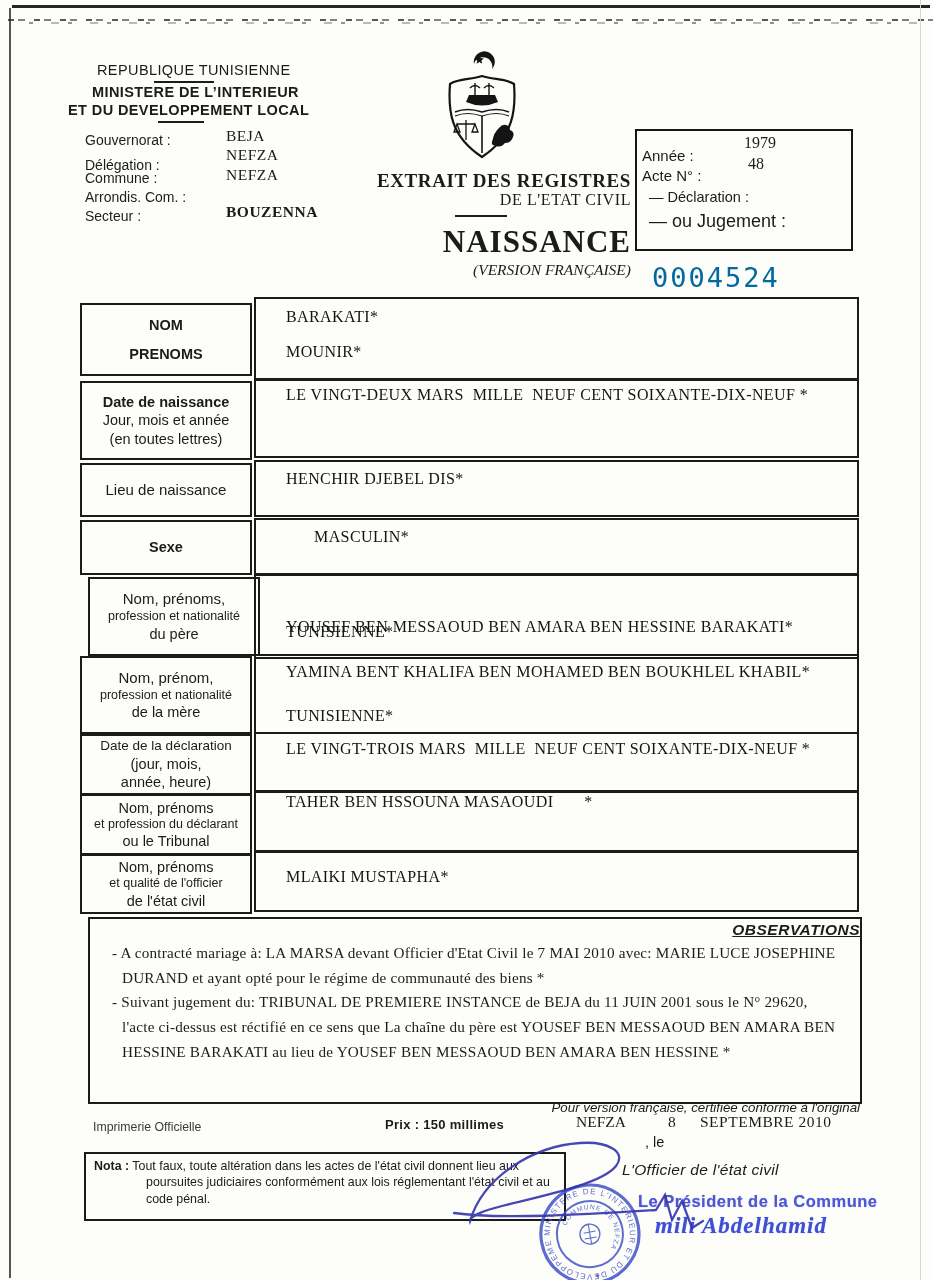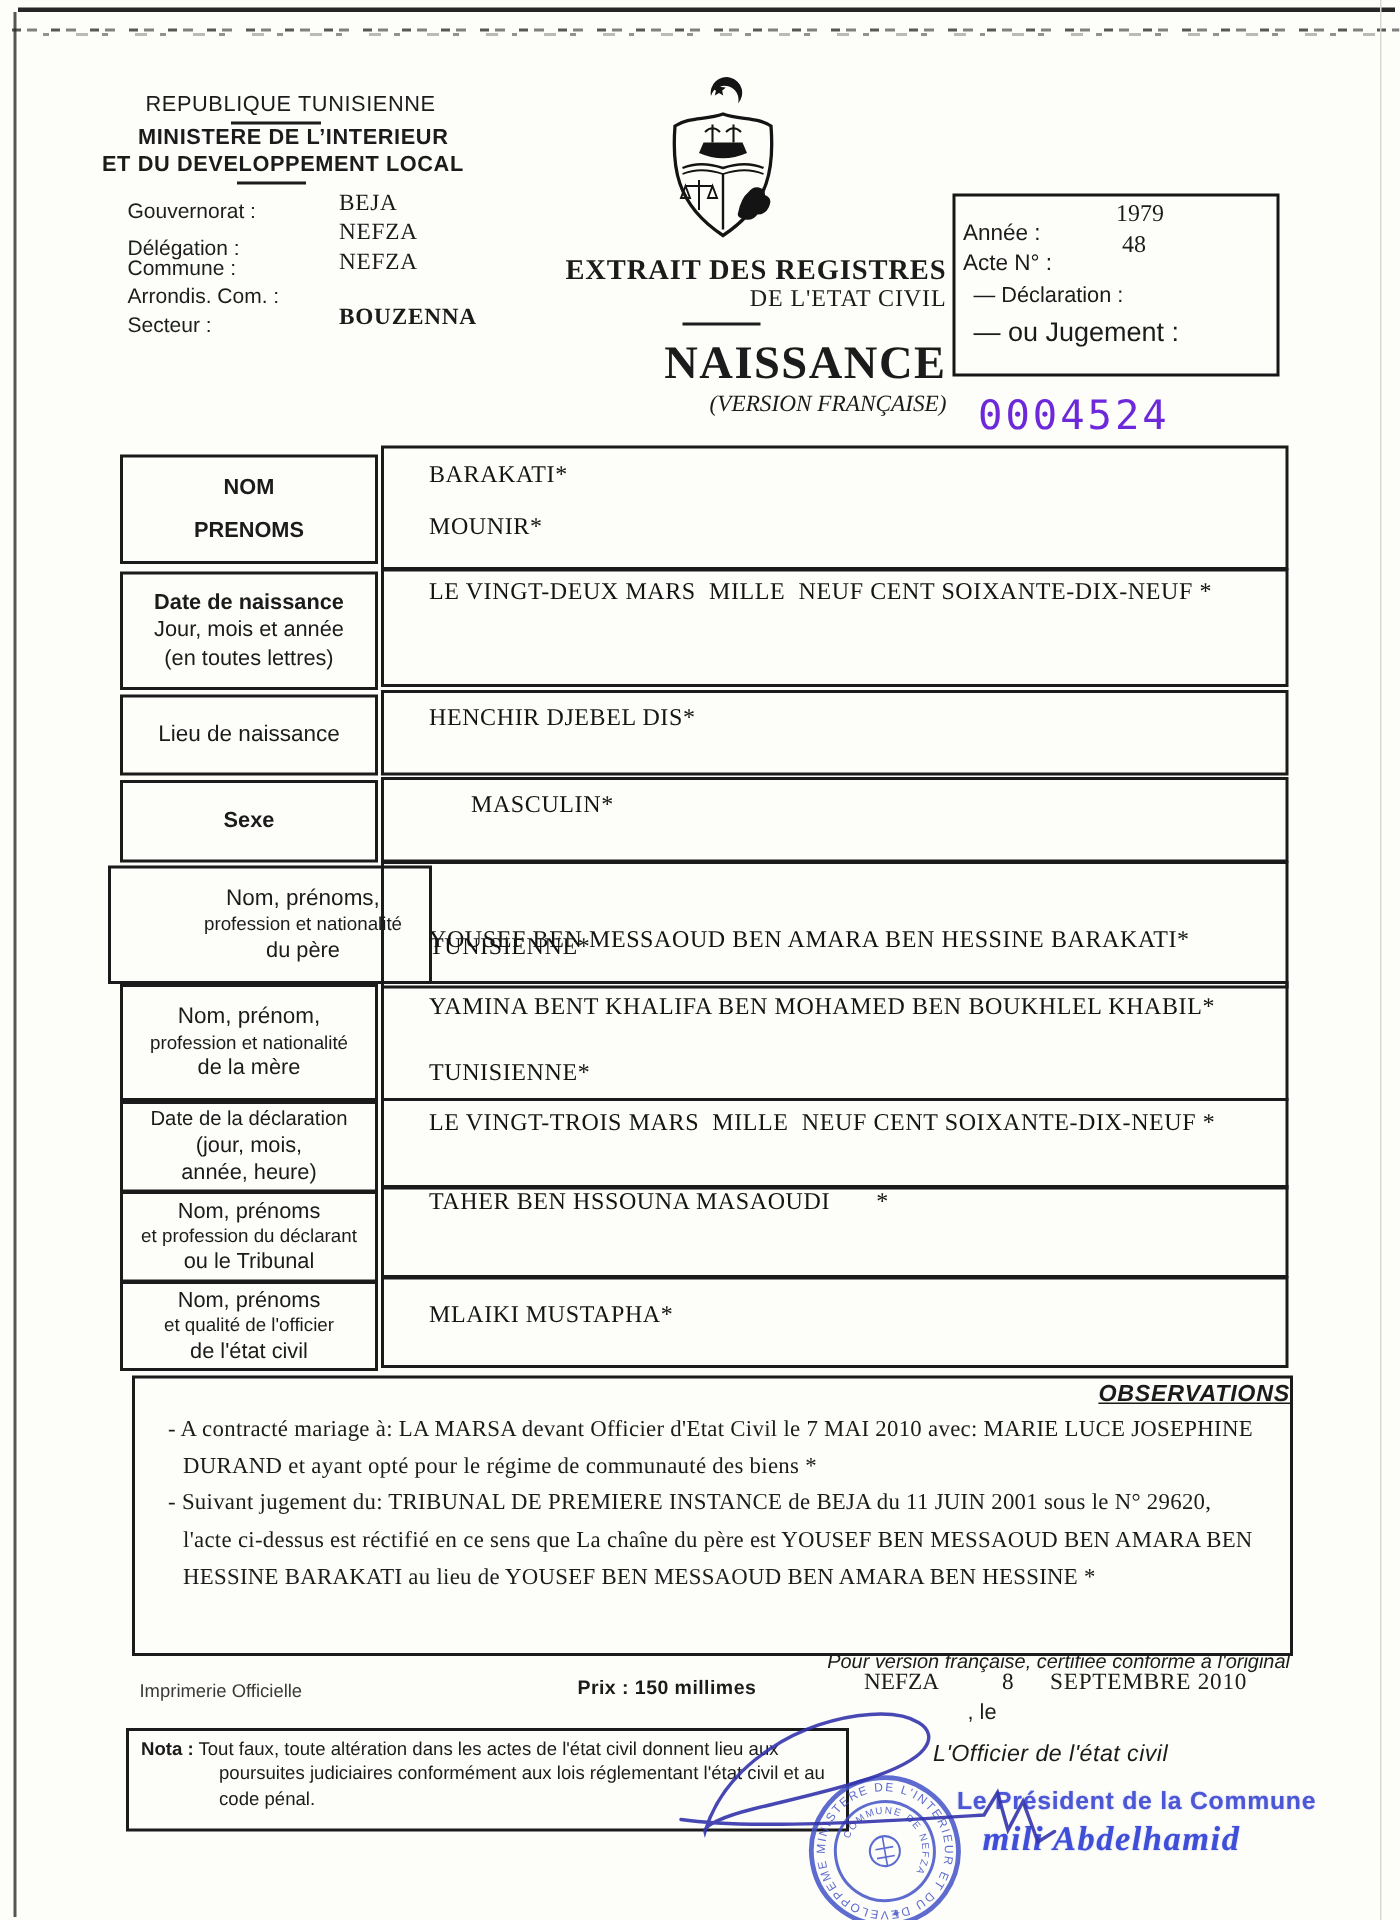--- a/index.html
+++ b/index.html
@@ -19,21 +19,21 @@
   .edge-speck2{left:20px;top:22px;width:900px;height:2px;opacity:.55;
     background:repeating-linear-gradient(90deg,transparent 0 9px,#3a3a3a 9px 13px,transparent 13px 31px,rgba(50,50,50,.6) 31px 39px);}
   .edge-left{left:9px;top:8px;width:2px;height:1270px;background:#2a2a2a;opacity:.8;}
   .edge-right{left:920px;top:0;width:1px;height:1280px;background:#d8d8d0;}
   
   .hdr-line{letter-spacing:.4px;}
   .rule{background:#1c1c1c;height:2px;}
   .fld-label{font-size:14px;color:#1d1d1d;}
   .fld-value{font-size:15.5px;letter-spacing:.5px;}
   .actbox{border:2.5px solid #161616;}
-  .serial{font-size:27px;letter-spacing:2px;color:#6d28d9;}
+  .serial{font-size:27px;letter-spacing:2px;color:#0369a1;}
   
   .lblbox{border:2px solid #1b1b1b;display:flex;flex-direction:column;align-items:center;
           justify-content:center;text-align:center;line-height:1.25;}
   .valbox{border:2.5px solid #1b1b1b;}
   .val{position:absolute;left:30px;font-family:"Liberation Serif",serif;font-size:16px;
        letter-spacing:.4px;white-space:pre-wrap;color:#141414;}
   .l-strong{font-weight:bold;font-size:14.5px;}
   .l-norm{font-size:14.5px;}
   .l-small{font-size:12.5px;}
   
@@ -135,21 +135,21 @@
     <div class="val" style="top:8px;">HENCHIR DJEBEL DIS*</div>
   </div>
 
   <div class="abs lblbox" style="left:80px;top:520px;width:168px;height:51px;">
     <div class="l-strong">Sexe</div>
   </div>
   <div class="abs valbox" style="left:254px;top:518px;width:601px;height:53px;">
     <div class="val" style="top:8px;margin-left:28px;">MASCULIN*</div>
   </div>
 
-  <div class="abs lblbox" style="left:72px;top:577px;width:168px;height:75px;padding-left:44px;">
+  <div class="abs lblbox" style="left:88px;top:577px;width:168px;height:75px;">
     <div class="l-norm" style="font-size:15px;">Nom, prénoms,</div>
     <div class="l-small">profession et  nationalité</div>
     <div class="l-norm">du père</div>
   </div>
   <div class="abs valbox" style="left:254px;top:574px;width:601px;height:81px;">
     <div class="val" style="top:-2px;margin-top:44px;">YOUSEF BEN MESSAOUD BEN AMARA BEN HESSINE BARAKATI*</div>
     <div class="val" style="top:47px;">TUNISIENNE*</div>
   </div>
 
   <div class="abs lblbox" style="left:80px;top:656px;width:168px;height:74px;">

